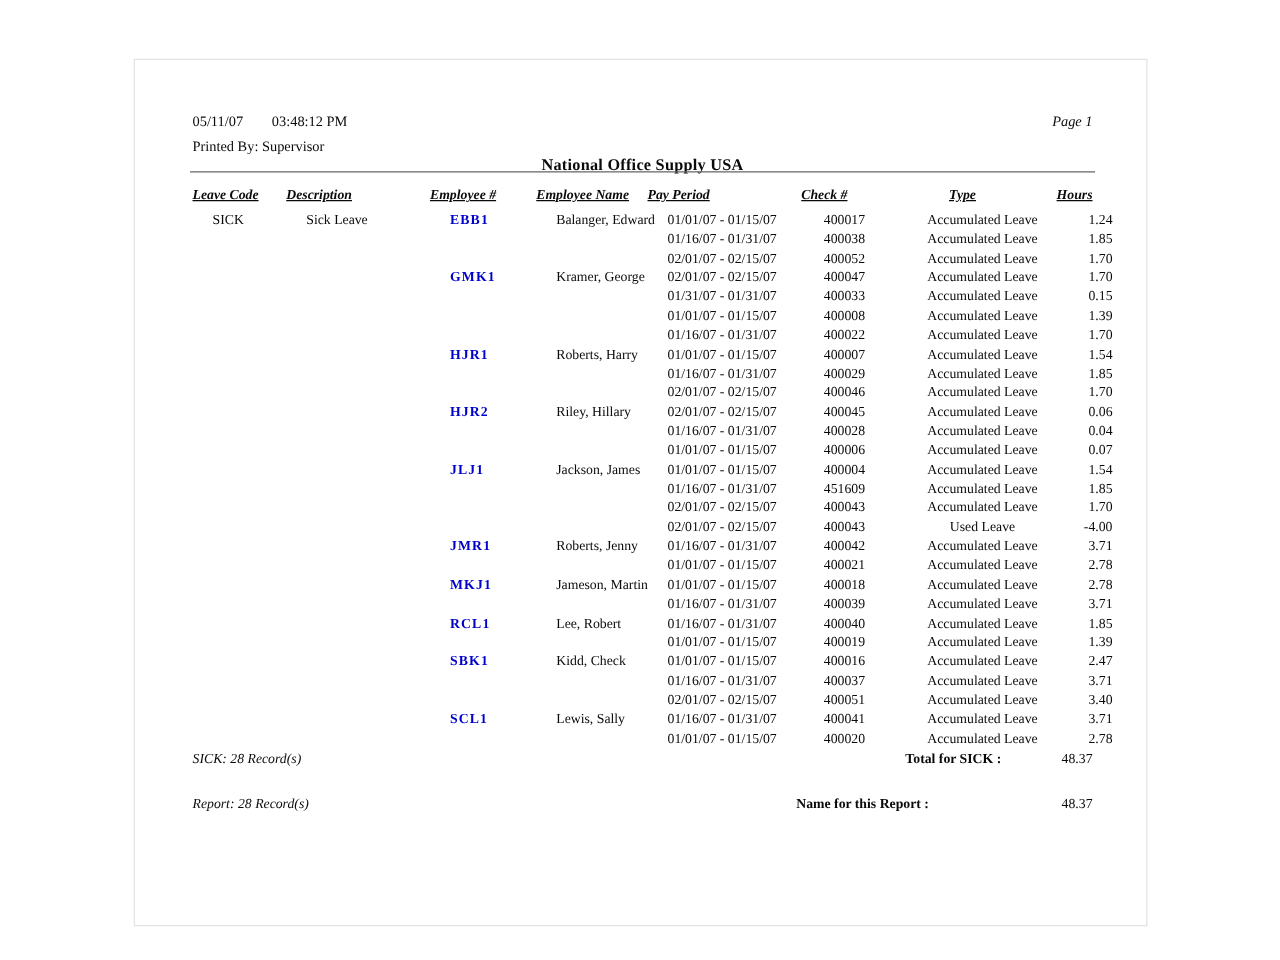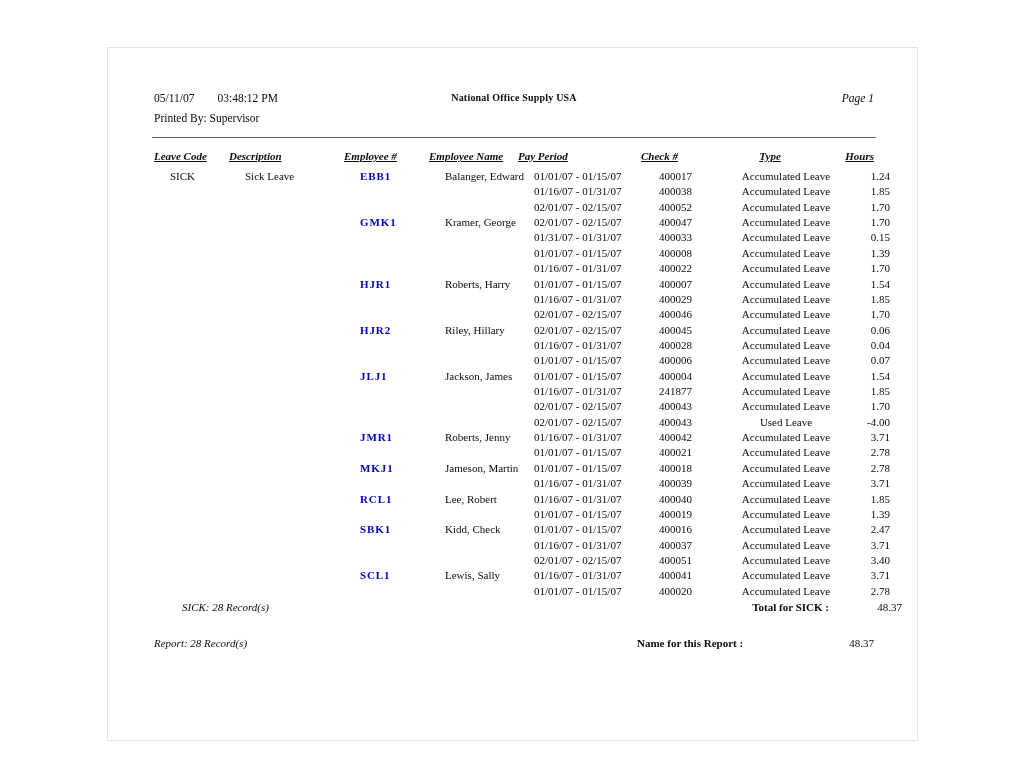--- a/index.html
+++ b/index.html
@@ -16,21 +16,21 @@
     width: 811px; height: 694px;
     background: #ffffff;
     border: 1px solid #e3e3e3;
     box-sizing: border-box;
   }
   .abs { position: absolute; }
   .meta { font-size: 11.5px; white-space: nowrap; }
   .meta-time { margin-left: 23px; }
   .center-line { left: 46px; width: 720px; text-align: center; }
   .right-line  { left: 46px; width: 720px; text-align: right; }
-  .company { font-size: 10px; font-weight: bold; letter-spacing: 0.2px; }
+  .company { font-size: 13px; font-weight: bold; letter-spacing: 0.2px; margin-top: 32px; }
   .report-title { font-size: 16px; font-weight: bold; letter-spacing: 0.4px; }
   .divider {
     left: 44px; top: 89px; width: 724px; height: 1px;
     background: #666666;
   }
   .tbl { left: 46px; top: 102px; width: 720px; font-size: 11px; }
   .hrow, .drow {
     display: grid;
     grid-template-columns: 75px 115px 85px 89px 123px 35px 151px 47px;
     white-space: nowrap;
@@ -40,21 +40,21 @@
   .drow { height: 15.36px; line-height: 15.36px; margin-left: 16px; }
   .cell { overflow: visible; }
   .c5 { text-align: right; }
   .c6 { padding-left: 37px; text-align: center; }
   .c7 { text-align: right; }
   .c2 { color: #0000CC; font-weight: bold; letter-spacing: 0.9px; }
   .gfoot, .rfoot {
     left: 46px; width: 720px; height: 15px; line-height: 15px;
     font-size: 11px; white-space: nowrap;
   }
-  .gfoot { top: 552px; margin-left: 28px; }
+  .gfoot { top: 552px; }
   .rfoot { top: 588px; }
   .recount { position: absolute; left: 0; font-style: italic; }
   .total-label { position: absolute; font-weight: bold; }
   .gfoot .total-label { right: 73px; }
   .rfoot .total-label { left: 483px; }
   .total-value { position: absolute; right: 0; font-weight: normal; }
 </style>
 </head>
 <body>
 
@@ -224,21 +224,21 @@
           <div class="cell c5">400004</div>
           <div class="cell c6">Accumulated Leave</div>
           <div class="cell c7">1.54</div>
         </div>
         <div class="drow">
           <div class="cell c0"></div>
           <div class="cell c1"></div>
           <div class="cell c2"></div>
           <div class="cell c3"></div>
           <div class="cell c4">01/16/07 - 01/31/07</div>
-          <div class="cell c5">241877</div>
+          <div class="cell c5">451609</div>
           <div class="cell c6">Accumulated Leave</div>
           <div class="cell c7">1.85</div>
         </div>
         <div class="drow">
           <div class="cell c0"></div>
           <div class="cell c1"></div>
           <div class="cell c2"></div>
           <div class="cell c3"></div>
           <div class="cell c4">02/01/07 - 02/15/07</div>
           <div class="cell c5">400043</div>

